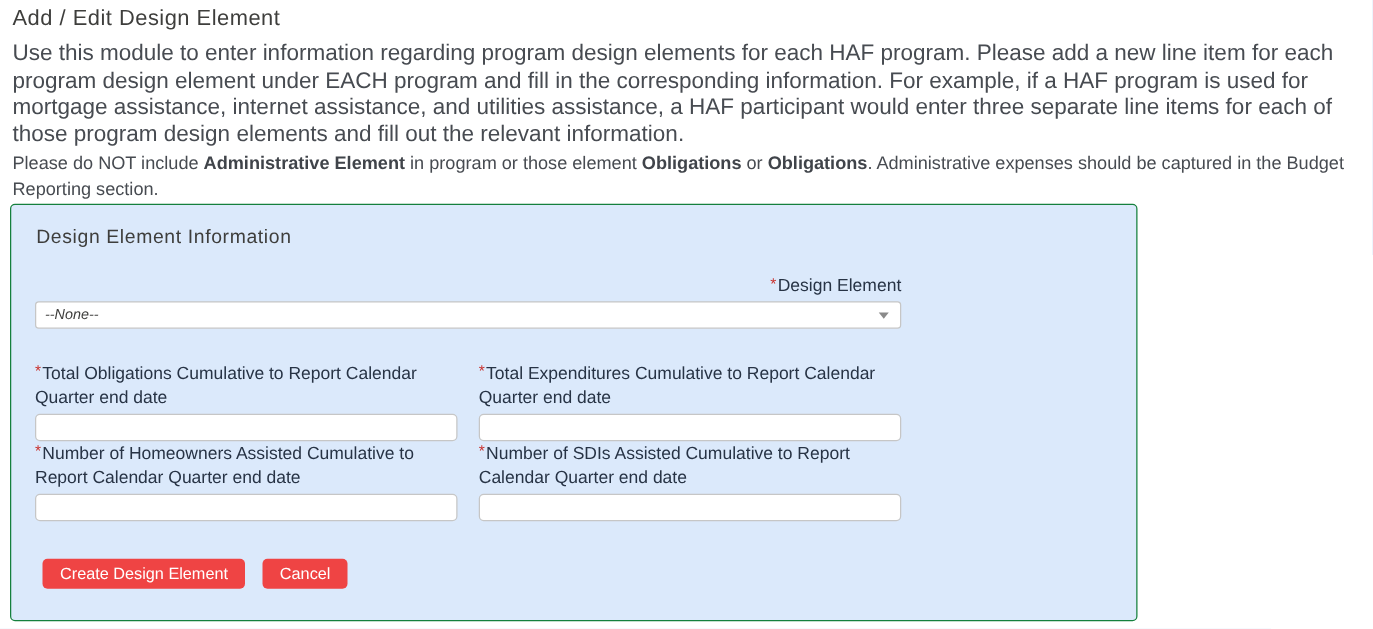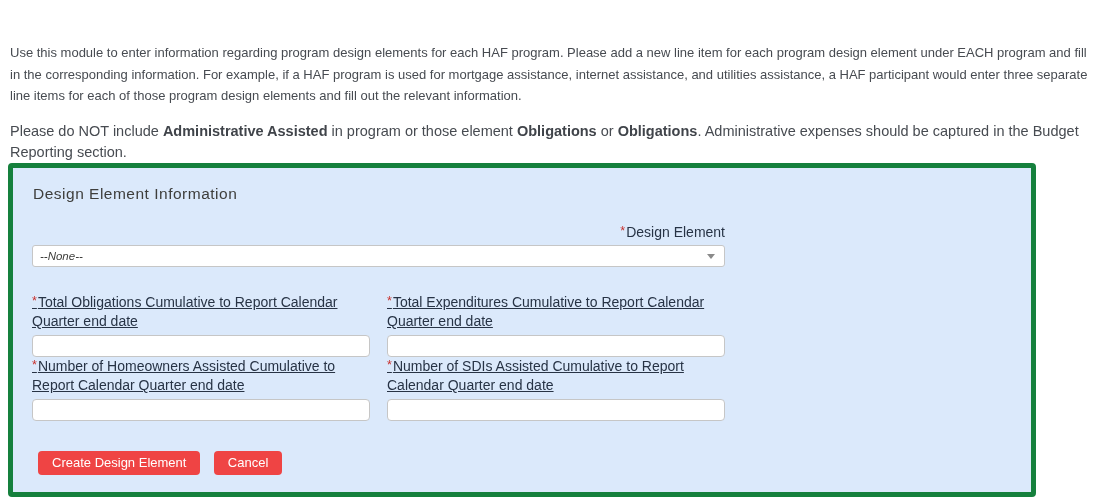--- a/index.html
+++ b/index.html
@@ -9,32 +9,32 @@
     -webkit-font-smoothing:antialiased;
   }
   .page{position:relative;width:1098px;height:503px;}
 
   .page-title{
     position:absolute;left:10px;top:4px;margin:0;
     font-size:17.5px;font-weight:normal;letter-spacing:.4px;
     color:#3e3e3c;
   }
   .intro{
-    position:absolute;left:10px;top:42px;width:1084px;margin:0;
-    font-size:13px;line-height:21.5px;color:#474b51;
+    position:absolute;left:10px;top:32px;width:1084px;margin:0;
+    font-size:18px;line-height:21.5px;color:#474b51;
   }
   .note{
     position:absolute;left:10px;top:121px;width:1084px;margin:0;
     font-size:14.5px;line-height:21px;color:#474b51;
   }
   .note b{font-weight:bold;color:#40444a;}
 
   .panel{
-    position:absolute;left:8px;top:163px;width:1028px;height:334px;
-    background:#dbe9fb;border:5px solid #15803d;border-radius:4px;
+    position:absolute;left:8px;top:163px;width:902px;height:334px;
+    background:#dbe9fb;border:1px solid #15803d;border-radius:4px;
     box-sizing:border-box;
   }
   .panel-title{
     position:absolute;left:20px;top:17px;margin:0;
     font-size:15.5px;font-weight:normal;letter-spacing:.5px;color:#3e3e3c;
   }
 
   .field-label{
     display:block;font-size:14px;line-height:19px;color:#273345;
     margin-bottom:3px;
@@ -61,39 +61,40 @@
 
   .field-full{position:absolute;left:19px;top:54px;width:693px;text-align:right;}
   .grid-row{
     position:absolute;left:19px;width:693px;
     display:grid;grid-template-columns:338px 338px;column-gap:17px;
   }
   .row2{top:111px;}
   .row3{top:176px;}
   .grid-row .cell{display:flex;flex-direction:column;justify-content:flex-end;min-height:78px;}
   .row3 .cell{min-height:77px;}
-  .cell .field-label{margin-bottom:4px;text-decoration:underline;}
+  .cell .field-label{margin-bottom:4px;}
 
   .btn-row{position:absolute;left:25px;top:283px;}
   .btn{
     display:inline-block;border:none;cursor:pointer;
     background:#ef4444;color:#ffffff;
     font-family:"Liberation Sans", sans-serif;font-size:13px;
     padding:4px 14px 5px 14px;border-radius:4px;margin-right:9px;
   }
 </style>
 </head>
 <body>
 
 <div class="page">
 
+  <h1 class="page-title">Add / Edit Design Element</h1>
 
   <p class="intro">Use this module to enter information regarding program design elements for each HAF program. Please add a new line item for each program design element under EACH program and fill in the corresponding information. For example, if a HAF program is used for mortgage assistance, internet assistance, and utilities assistance, a HAF participant would enter three separate line items for each of those program design elements and fill out the relevant information.</p>
 
-  <p class="note"><span>Please do NOT include </span><b>Administrative Assisted</b><span> in program or those element </span><b>Obligations</b><span> or </span><b>Obligations</b><span>. Administrative expenses should be captured in the Budget Reporting section.</span></p>
+  <p class="note"><span>Please do NOT include </span><b>Administrative Element</b><span> in program or those element </span><b>Obligations</b><span> or </span><b>Obligations</b><span>. Administrative expenses should be captured in the Budget Reporting section.</span></p>
 
   <div class="panel">
 
     <h2 class="panel-title">Design Element Information</h2>
 
     <div class="field-full">
       <span class="field-label"><span class="req">*</span><span>Design Element</span></span>
       <div class="sel">
         <span class="sel-value">--None--</span>
         <span class="caret"></span>

